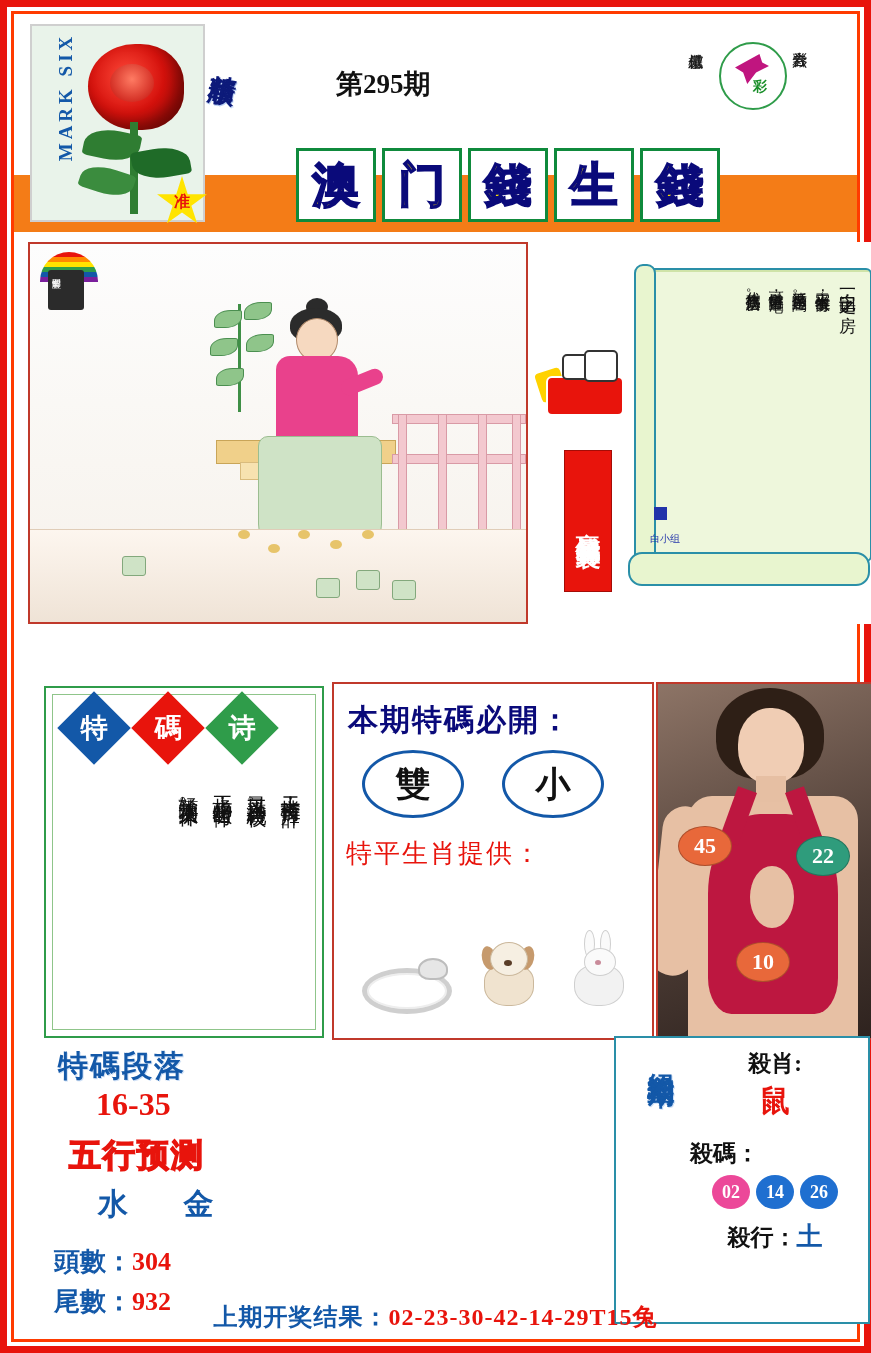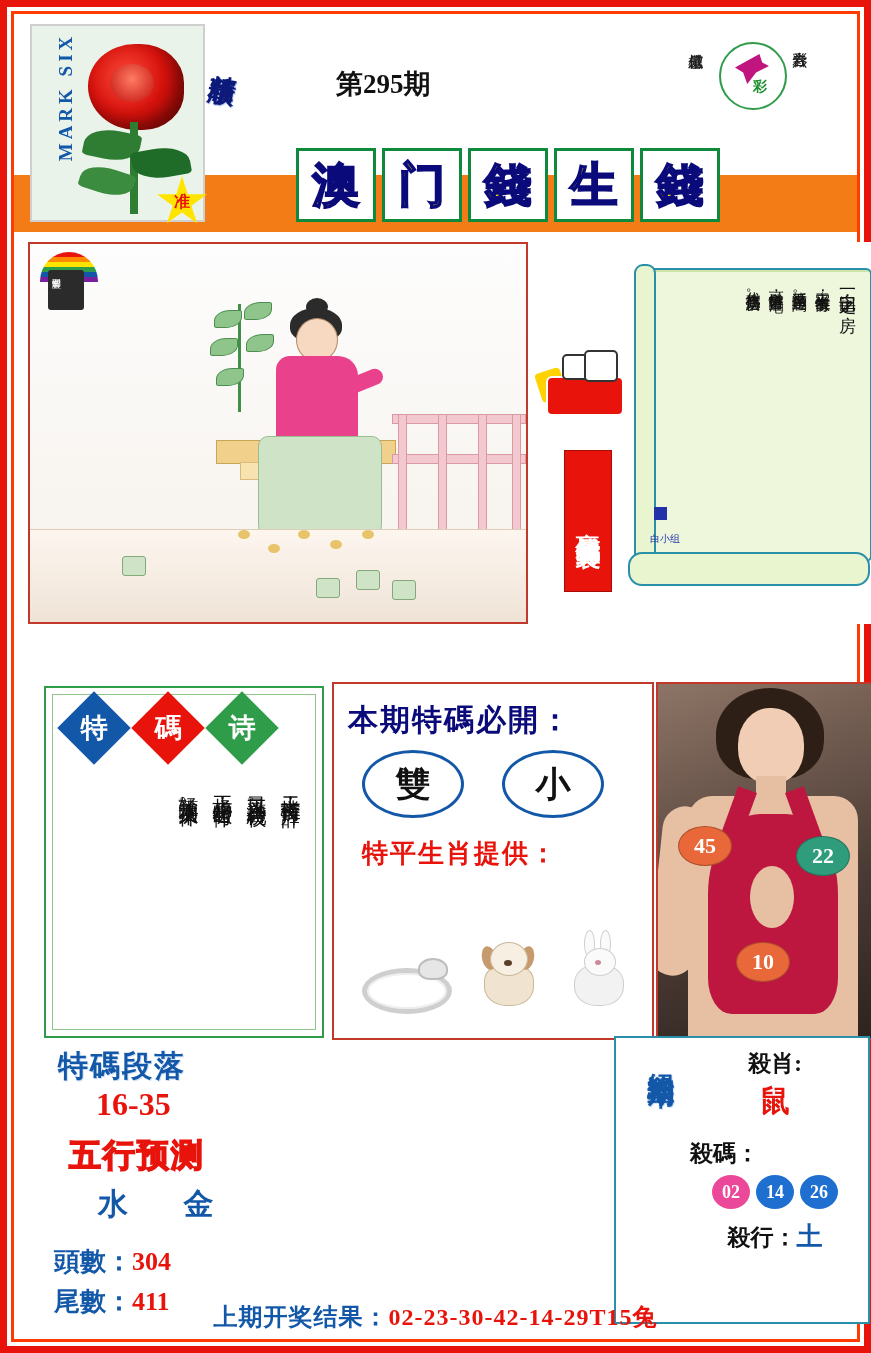--- a/index.html
+++ b/index.html
@@ -334,22 +334,22 @@
     display:flex;gap:38px;
   }
   .ell{
     width:96px;height:62px;border:3px solid #1358a8;border-radius:50%;
     background:#fff;display:flex;align-items:center;justify-content:center;
   }
   .ell span{
     font-family:"Liberation Serif",serif;font-size:35px;font-weight:bold;color:#111;
   }
   .mid-sub{
-    position:absolute;left:28px;top:152px;
-    font-family:"Liberation Serif",serif;font-size:26px;font-weight:bold;color:#e8140c;
+    position:absolute;left:12px;top:152px;
+    font-family:"Liberation Serif",serif;font-size:26px;font-weight:normal;color:#e8140c;
     letter-spacing:2px;
   }
   .animals{
     position:absolute;left:14px;top:206px;width:294px;height:120px;
     display:flex;align-items:flex-end;justify-content:space-around;
   }
   .snake{position:relative;width:86px;height:56px;}
   .snake .body{
     position:absolute;left:0;top:14px;width:80px;height:36px;
     border:5px solid #cfcfcf;border-radius:50%;background:transparent;
@@ -698,21 +698,21 @@
 
     <div class="bl">
       <div class="t1">特碼段落</div>
       <div class="t2">16-35</div>
       <div class="t3">五行预测</div>
       <div class="t4">水  金</div>
       <div class="t5">
         <span class="lab">頭數：</span><span>304</span>
       </div>
       <div class="t6">
-        <span class="lab">尾數：</span><span>411</span>
+        <span class="lab">尾數：</span><span>932</span>
       </div>
     </div>
 
 
     <div class="kill-panel">
       <div class="jue">絕殺期期準</div>
       <div class="kill-right">
         <div class="kr-lab" style="text-align:center;">殺肖:</div>
         <div class="kr-val-big">鼠</div>
         <div class="kr-lab" style="margin-top:16px;">殺碼：</div>

